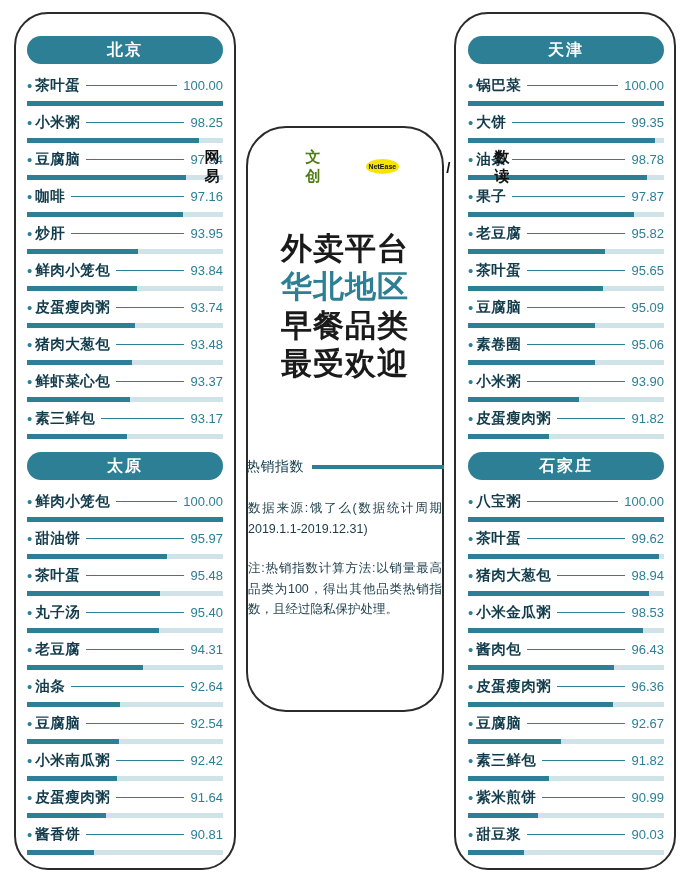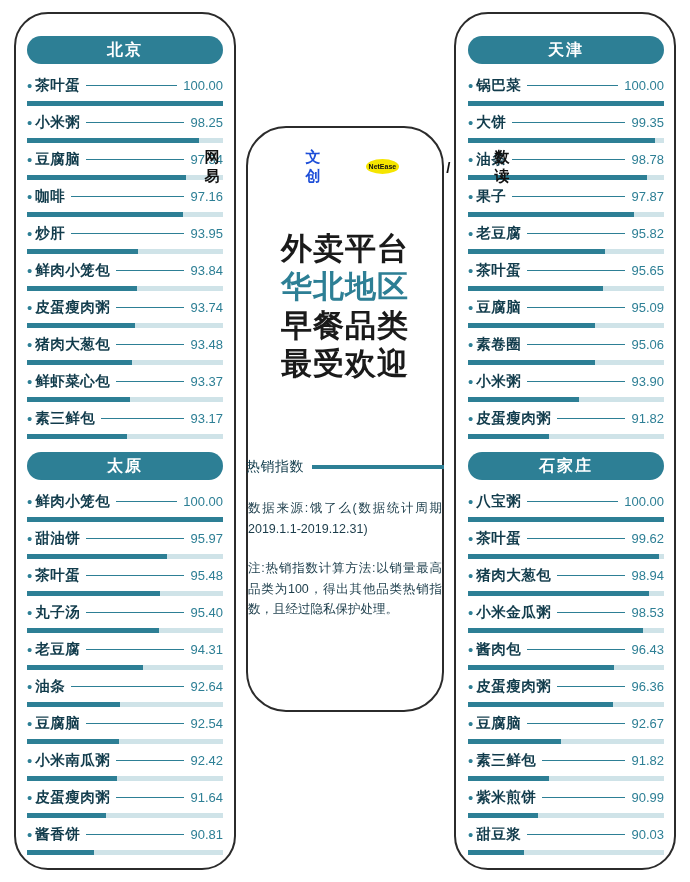--- a/index.html
+++ b/index.html
@@ -126,21 +126,21 @@
     font-size: 15px;
     font-weight: bold;
     color: #111;
     letter-spacing: 0px;
     display: flex;
     justify-content: center;
     align-items: center;
     gap: 42px;
   }
   .brand .b1 { color: #111; }
-  .brand .b2 { color: #1d4ed8; padding-left: 44px; }
+  .brand .b2 { color: #4d7c0f; padding-left: 44px; }
   .brand .badge {
     display: inline-block;
     background: #f5e500;
     border-radius: 50%;
     font-size: 7px;
     color: #111;
     padding: 4px 3px;
     margin: 0 3px;
     line-height: 1;
     transform: translateY(-1px);

